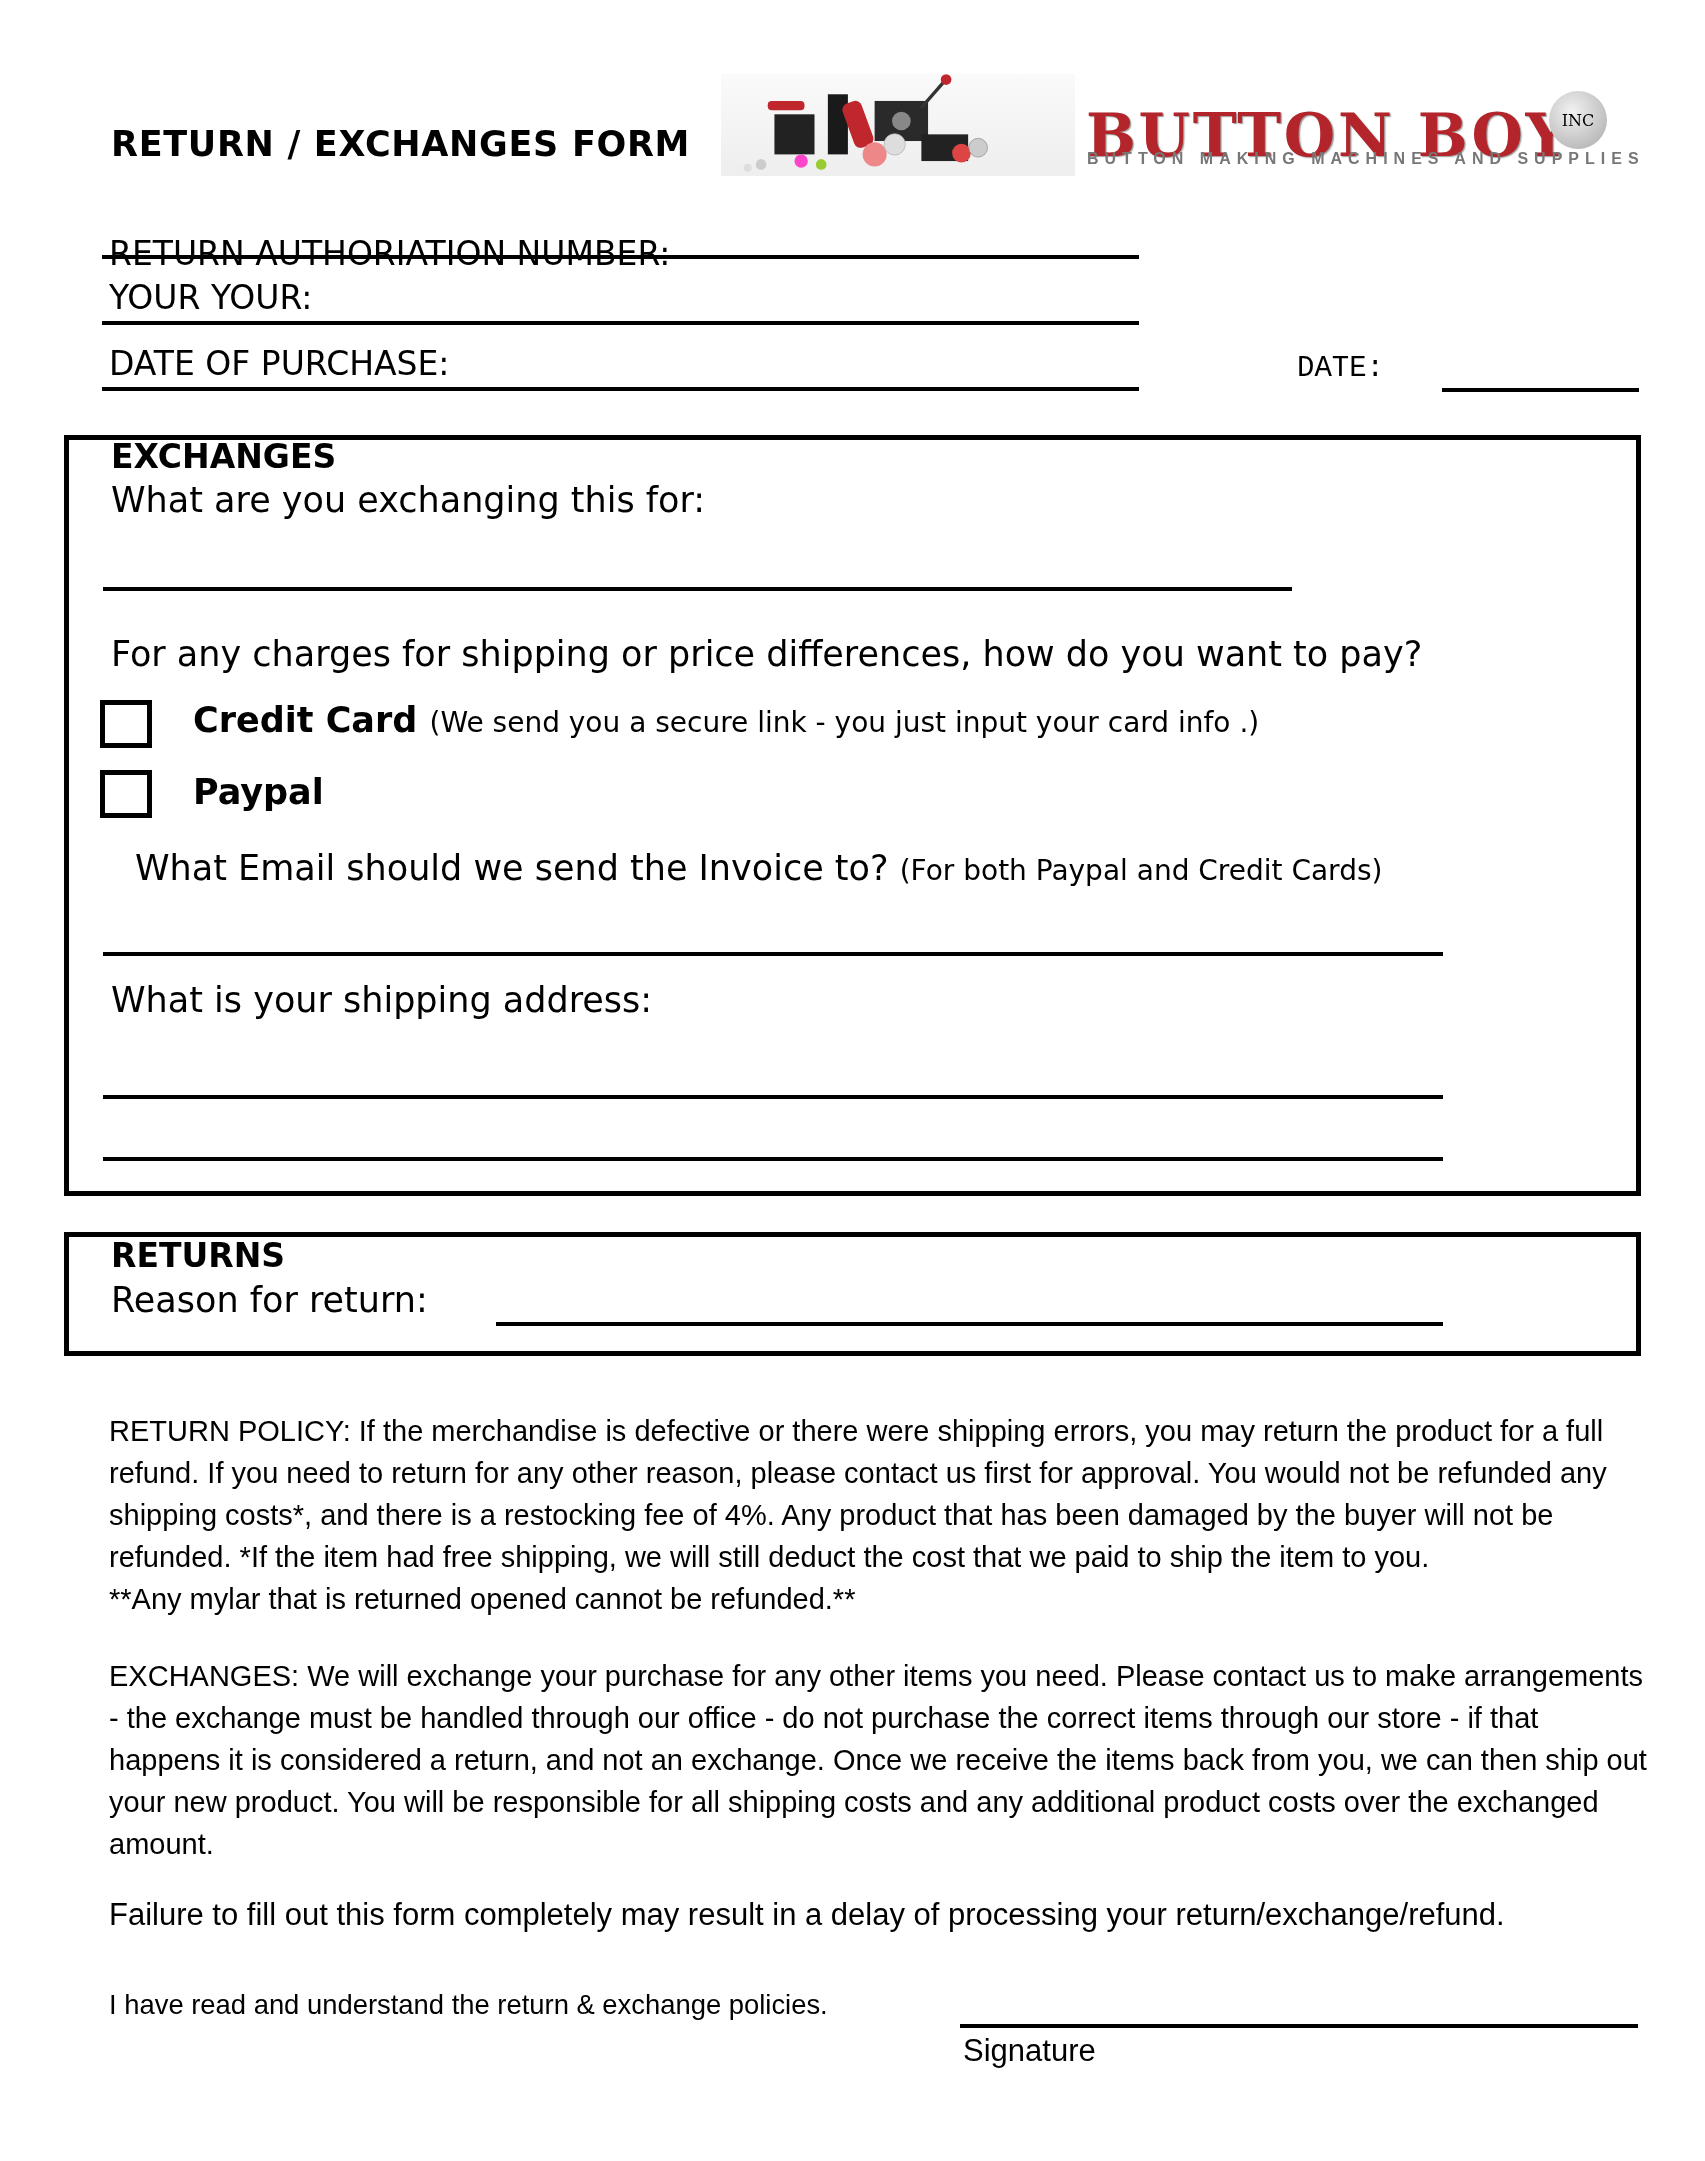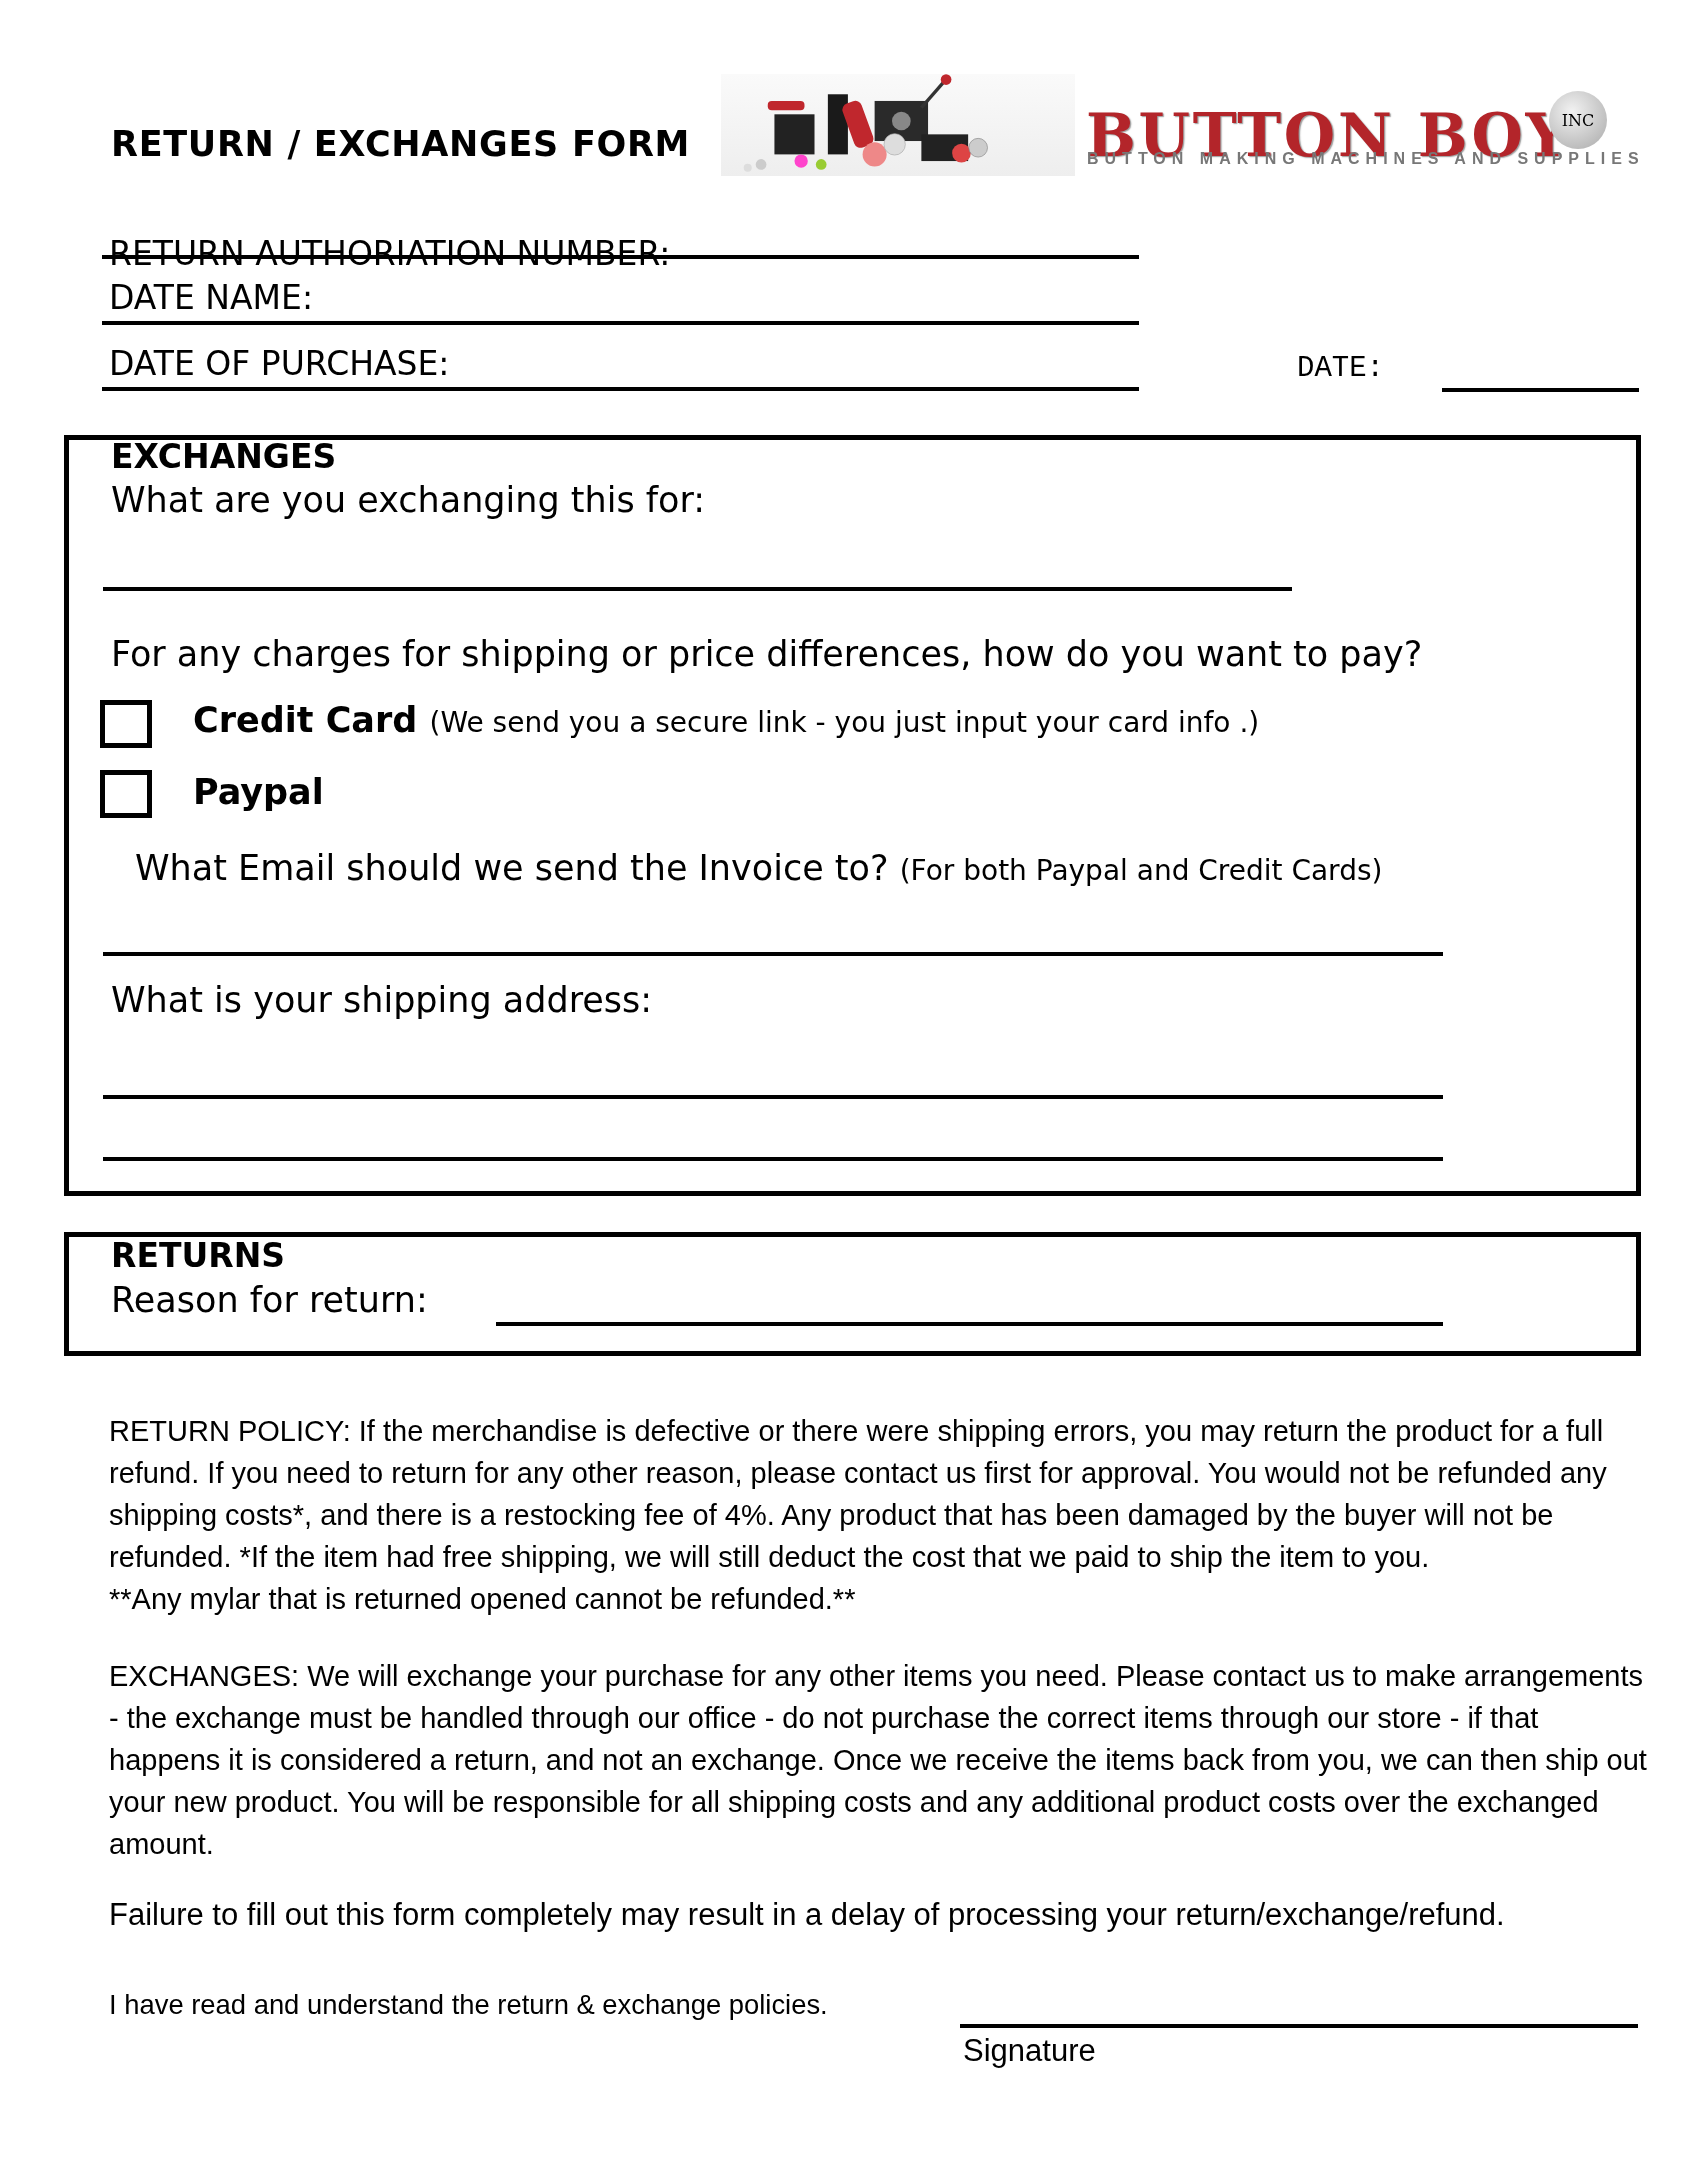--- a/index.html
+++ b/index.html
@@ -64,21 +64,21 @@
     </svg>
   </div>
   <div class="abs serif" id="logo-brand">BUTTON BOY</div>
   <div class="abs serif" id="logo-inc">INC</div>
   <div class="abs lib" id="logo-tagline">BUTTON MAKING MACHINES AND SUPPLIES</div>
 </div>
 
 <div class="abs sans field-label" style="left:109px; top:198px;margin-top:36px;">RETURN AUTHORIATION NUMBER:</div>
 <div class="abs rule" style="left:102px; top:255px; width:1037px;"></div>
 
-<div class="abs sans field-label" style="left:109px; top:278px;">DATE NAME:</div>
+<div class="abs sans field-label" style="left:109px; top:278px;">YOUR YOUR:</div>
 <div class="abs rule" style="left:102px; top:321px; width:1037px;"></div>
 
 <div class="abs sans field-label" style="left:109px; top:344px;">DATE OF PURCHASE:</div>
 <div class="abs rule" style="left:102px; top:387px; width:1037px;"></div>
 
 <div class="abs lib" style="left:1297px; top:352px; font-size:29px;font-family:Liberation Mono, monospace;">DATE:</div>
 <div class="abs rule" style="left:1442px; top:388px; width:197px;"></div>
 
 <div class="abs box" style="left:64px; top:435px; width:1577px; height:761px;"></div>
 <div class="abs sans box-title" style="left:111px; top:437px;">EXCHANGES</div>

